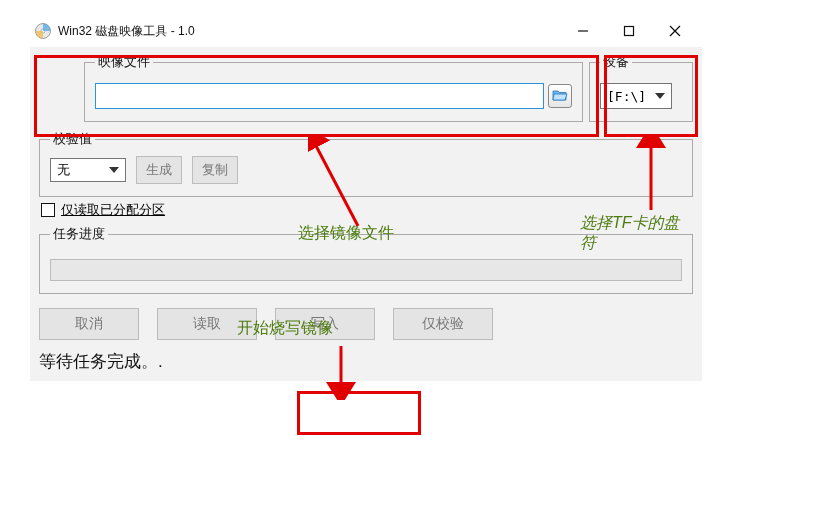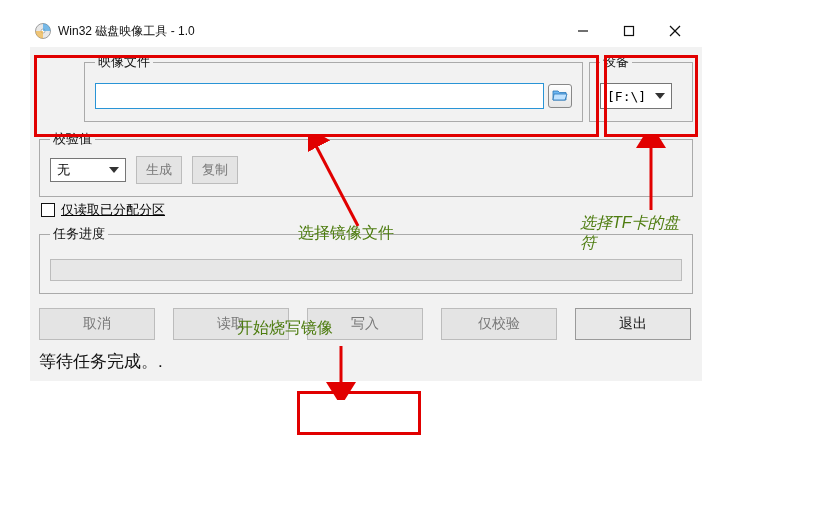--- a/index.html
+++ b/index.html
@@ -131,21 +131,21 @@
       background: #e7e7e7;
       margin-top: 8px;
     }
     .btn-row {
       display: flex;
       gap: 18px;
       margin-top: 14px;
       align-items: stretch;
     }
     .big-btn {
-      width: 116px; height: 32px;
+      width: 100px; height: 32px;
       border: 1px solid #bcbcbc;
       background: #e4e4e4;
       color: #777;
       font: inherit;
       font-size: 14px;
     }
     .big-btn.enabled {
       background: #e8e8e8;
       color: #111;
       border: 1px solid #9a9a9a;
@@ -253,21 +253,20 @@
     <fieldset class="fs-progress">
       <legend>任务进度</legend>
       <div class="prog-bar"></div>
     </fieldset>
 
     <div class="btn-row">
       <button class="big-btn" disabled="">取消</button>
       <button class="big-btn" disabled="">读取</button>
       <button class="big-btn" disabled="">写入</button>
       <button class="big-btn" disabled="">仅校验</button>
-      <button class="big-btn enabled">退出</button>
     </div>
 
     <div class="status">等待任务完成。.</div>
   </div>
 </div>
 
 <div class="anno-box" style="left:34px; top:55px; width:565px; height:82px;"></div>
 <div class="anno-box" style="left:604px; top:55px; width:94px; height:82px;"></div>
 <div class="anno-box" style="left:297px; top:391px; width:124px; height:44px;"></div>
 

